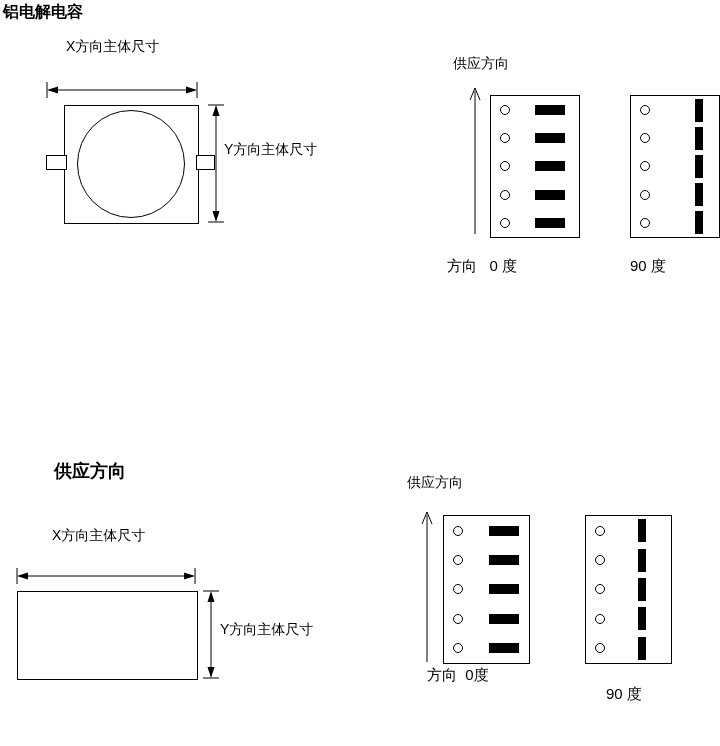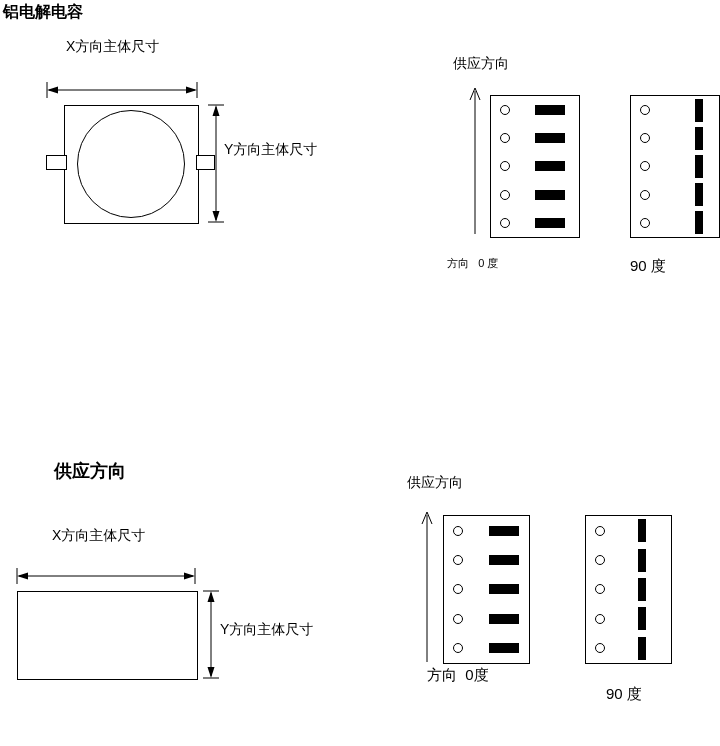--- a/index.html
+++ b/index.html
@@ -97,21 +97,21 @@
       <div class="tape-row">
         <span class="hole"></span>
         <span class="pocket v"></span>
       </div>
       <div class="tape-row">
         <span class="hole"></span>
         <span class="pocket v"></span>
       </div>
     </div>
 
-  <div class="label" style="left:447px;top:257px;font-size:11px">方向   0 度</div>
+  <div class="label" style="left:447px;top:257px;font-size:15px">方向   0 度</div>
   <div class="label" style="left:630px;top:257px;font-size:15px">90 度</div>
 
   <div class="title" style="left:54px;top:461px;font-size:18px">供应方向</div>
 
   <div class="label" style="left:52px;top:527px">X方向主体尺寸</div>
 
   <svg class="arrow" style="left:16px;top:567px" width="180" height="18">
     <line x1="1" y1="1" x2="1" y2="17"></line>
     <line x1="179" y1="1" x2="179" y2="17"></line>
     <line x1="3" y1="9" x2="177" y2="9"></line>

